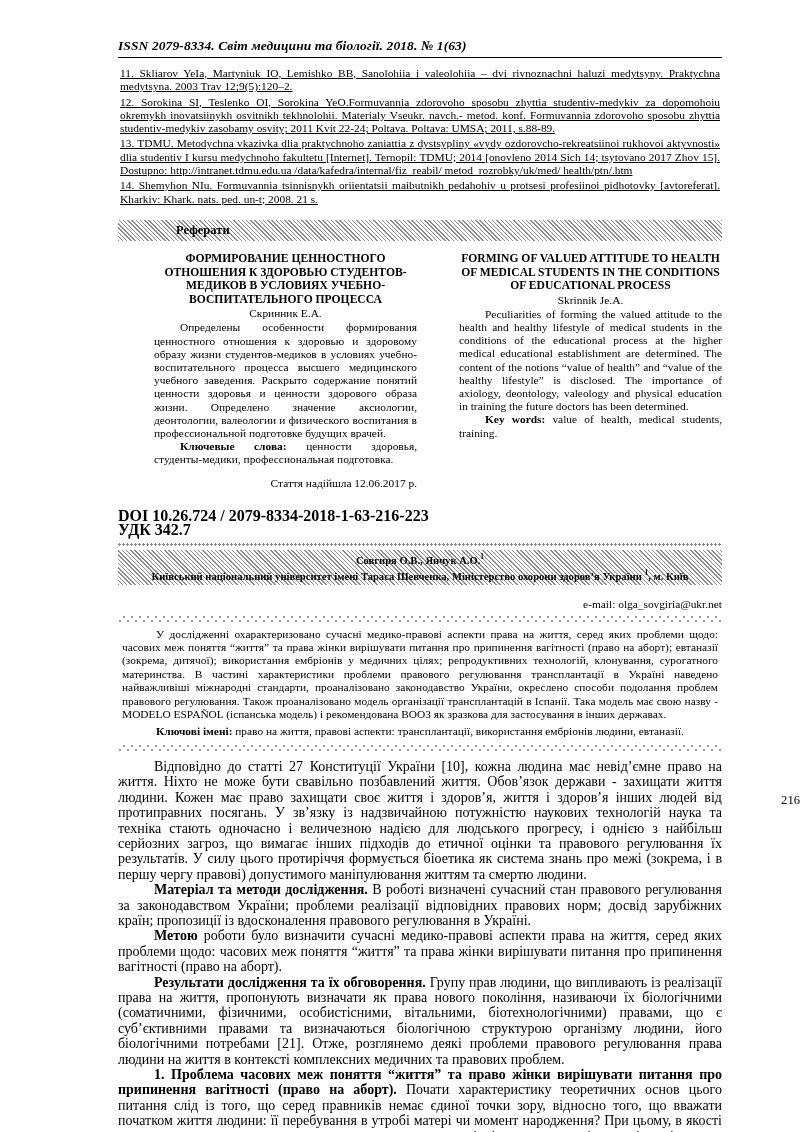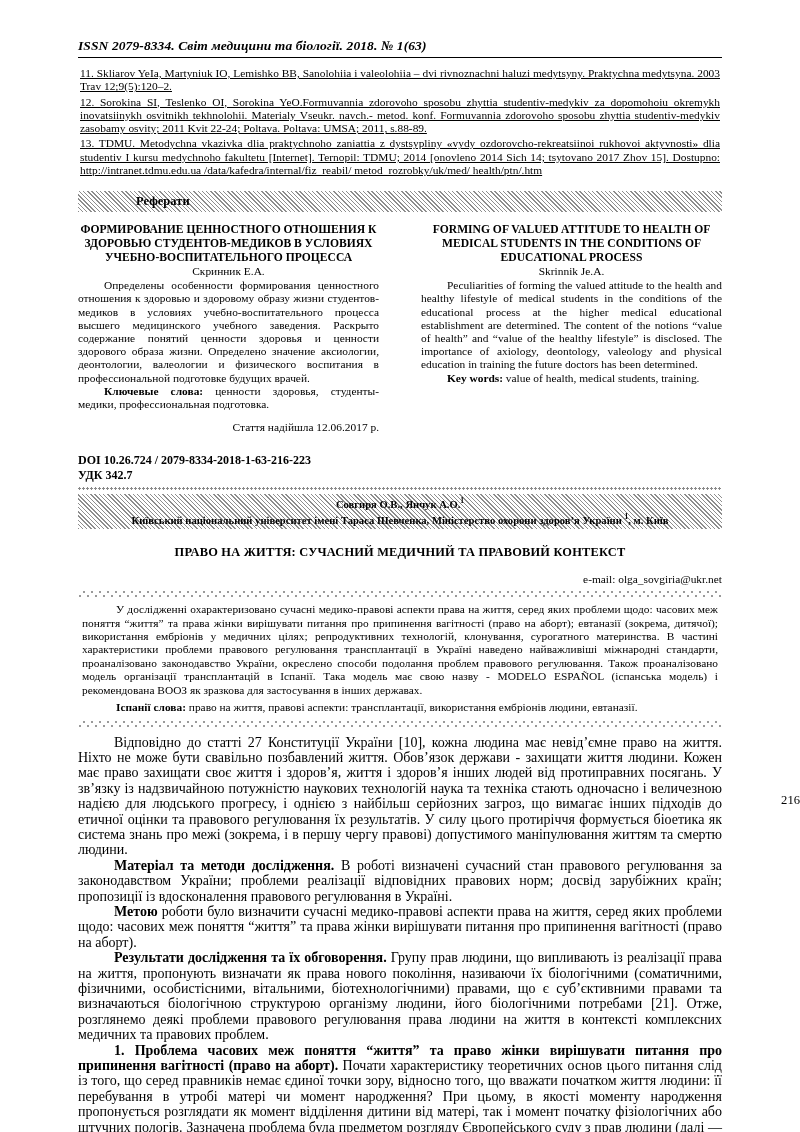--- a/index.html
+++ b/index.html
@@ -12,21 +12,21 @@
     height: 1132px;
     font-family: "Liberation Serif", "DejaVu Serif", serif;
     color: #000000;
     position: relative;
     overflow: hidden;
   }
   .page {
     width: 800px;
     height: 820px;
     box-sizing: border-box;
-    padding: 38px 78px 0 78px;
+    padding: 38px 78px 0 118px;
     position: relative;
   }
 
   
   .running-head {
     font-style: italic;
     font-weight: bold;
     font-size: 13.5px;
     letter-spacing: .1px;
     padding-bottom: 3px;
@@ -67,20 +67,21 @@
     font-size: 10.6px;
     line-height: 12.5px;
   }
   .band-center sup { font-size: 7.5px; }
 
   
   .abs-wrap {
     display: flex;
     gap: 42px;
     margin-top: 11px;
+    margin-left: 36px;
   }
   .abs-col { width: 50%; }
   .abs-title {
     text-align: center;
     font-weight: bold;
     font-size: 11.6px;
     line-height: 13.6px;
   }
   .abs-author {
     text-align: center;
@@ -99,21 +100,21 @@
   .received {
     text-align: right;
     font-size: 11.4px;
     margin-top: 10px;
   }
 
   
   .doi-block {
     margin-top: 20px;
     font-weight: bold;
-    font-size: 12px;
+    font-size: 16px;
     line-height: 14.5px;
   }
 
   
   .art-title {
     text-align: center;
     font-weight: bold;
     font-size: 12.4px;
     margin-top: 16px;
     letter-spacing: .2px;
@@ -173,20 +174,21 @@
 
 <div class="page">
 
   <div class="running-head">ISSN 2079-8334. Світ медицини та біології. 2018. № 1(63)</div>
   <div class="rule-thick"></div>
 
   <div class="refs">
     <p>11. Skliarov YeIa, Martyniuk IO, Lemishko BB, Sanolohiia i valeolohiia – dvi rivnoznachni haluzi medytsyny. Praktychna medytsyna. 2003 Trav 12;9(5):120–2.</p>
     <p>12. Sorokina SI, Teslenko OI, Sorokina YeO.Formuvannia zdorovoho sposobu zhyttia studentiv-medykiv za dopomohoiu okremykh inovatsiinykh osvitnikh tekhnolohii. Materialy Vseukr. navch.- metod. konf. Formuvannia zdorovoho sposobu zhyttia studentiv-medykiv zasobamy osvity; 2011 Kvit 22-24; Poltava. Poltava: UMSA; 2011, s.88-89.</p>
     <p>13. TDMU. Metodychna vkazivka dlia praktychnoho zaniattia z dystsypliny «vydy ozdorovcho-rekreatsiinoi rukhovoi aktyvnosti» dlia studentiv I kursu medychnoho fakultetu [Internet]. Ternopil: TDMU; 2014 [onovleno 2014 Sich 14; tsytovano 2017 Zhov 15]. Dostupno: http://intranet.tdmu.edu.ua /data/kafedra/internal/fiz_reabil/ metod_rozrobky/uk/med/ health/ptn/.htm</p>
+    <p>14. Shemyhon NIu. Formuvannia tsinnisnykh oriientatsii maibutnikh pedahohiv u protsesi profesiinoi pidhotovky [avtoreferat]. Kharkiv: Khark. nats. ped. un-t; 2008. 21 s.</p>
   </div>
 
   <div class="band">
     <div class="band-label">Реферати</div>
   </div>
 
   <div class="abs-wrap">
 
     <div class="abs-col">
       <div class="abs-title">ФОРМИРОВАНИЕ ЦЕННОСТНОГО ОТНОШЕНИЯ К ЗДОРОВЬЮ СТУДЕНТОВ-МЕДИКОВ В УСЛОВИЯХ УЧЕБНО-ВОСПИТАТЕЛЬНОГО ПРОЦЕССА</div>
@@ -210,29 +212,28 @@
     <div>УДК 342.7</div>
   </div>
 
   <div class="dotline"></div>
 
   <div class="band" style="margin-top:2px;padding:1px 0 2px 0;">
     <div class="band-center"><span>Совгиря О.В., Янчук А.О.</span><sup>1</sup></div>
     <div class="band-center"><span>Київський національний університет імені Тараса Шевченка, Міністерство охорони здоров’я України </span><sup>1</sup><span>, м. Київ</span></div>
   </div>
 
-  <div class="art-title">ПРАВО НА ЖИТТЯ:  СУЧАСНИЙ МЕДИЧНИЙ ТА ПРАВОВИЙ КОНТЕКСТ</div>
 
   <div class="email-line">e-mail: olga_sovgiria@ukr.net</div>
 
   <div class="squiggle"></div>
 
   <div class="abstract-uk">
     <p class="indent">У дослідженні охарактеризовано сучасні медико-правові аспекти права на життя, серед яких проблеми щодо: часових меж поняття “життя” та права жінки вирішувати питання про припинення вагітності (право на аборт); евтаназії (зокрема, дитячої); використання ембріонів у медичних цілях; репродуктивних технологій, клонування, сурогатного материнства. В частині характеристики проблеми правового регулювання трансплантації в Україні наведено найважливіші міжнародні стандарти, проаналізовано законодавство України, окреслено способи  подолання проблем правового регулювання. Також проаналізовано модель організації трансплантацій в Іспанії. Така модель має свою назву -  MODELO ESPAÑOL (іспанська модель) і рекомендована ВООЗ як зразкова для застосування в інших державах.</p>
-    <p class="indent"><span class="b">Іспанії слова:</span><span> право на життя, правові аспекти: трансплантації, використання ембріонів людини, евтаназії.</span></p>
+    <p class="indent"><span class="b">Ключові імені:</span><span> право на життя, правові аспекти: трансплантації, використання ембріонів людини, евтаназії.</span></p>
   </div>
 
   <div class="squiggle"></div>
 
   <div class="body-text" style="margin-top:8px;">
     <p><span class="b"></span><span>Відповідно до статті 27 Конституції України [10], кожна людина має невід’ємне право на життя. Ніхто не може бути свавільно позбавлений життя. Обов’язок держави - захищати життя людини. Кожен має право захищати своє життя і здоров’я, життя і здоров’я інших людей від протиправних посягань. У зв’язку із надзвичайною потужністю наукових технологій наука та техніка стають одночасно і величезною надією для людського прогресу, і однією з найбільш серйозних загроз, що вимагає інших підходів до етичної оцінки та правового регулювання їх результатів. У силу цього протиріччя формується біоетика як система знань про межі (зокрема, і в першу чергу правові) допустимого маніпулювання життям та смертю людини.</span></p>
     <p><span class="b">Матеріал та методи дослідження.</span><span> В роботі визначені сучасний стан правового регулювання за законодавством України; проблеми реалізації відповідних правових норм; досвід зарубіжних країн; пропозиції із вдосконалення правового регулювання в Україні.</span></p>
     <p><span class="b">Метою</span><span> роботи було визначити сучасні медико-правові аспекти права на життя, серед яких проблеми щодо: часових меж поняття “життя” та права жінки вирішувати питання про припинення вагітності (право на аборт).</span></p>
     <p><span class="b">Результати дослідження та їх обговорення.</span><span> Групу прав людини, що випливають із реалізації права на життя, пропонують визначати як права нового покоління, називаючи їх біологічними (соматичними, фізичними, особистісними, вітальними, біотехнологічними) правами, що є суб’єктивними правами та визначаються біологічною структурою організму людини, його біологічними потребами [21]. Отже, розглянемо деякі проблеми правового регулювання права людини на життя в контексті комплексних медичних та правових проблем.</span></p>
     <p><span class="b">1. Проблема часових меж поняття “життя” та право жінки вирішувати питання про припинення вагітності (право на аборт).</span><span>  Почати характеристику теоретичних основ цього питання слід із того, що серед правників немає єдиної точки зору, відносно того, що вважати початком життя людини: її перебування в утробі матері чи момент народження? При цьому, в якості моменту народження пропонується розглядати як момент відділення дитини від матері, так і момент початку фізіологічних або штучних пологів. Зазначена проблема була предметом розгляду Європейського суду з прав людини (далі — ЄСПЛ), результатом чого стало рішення цієї установи під назвою “Во проти Франції” (Vo v. France) (2004) [31] (слід</span></p>

